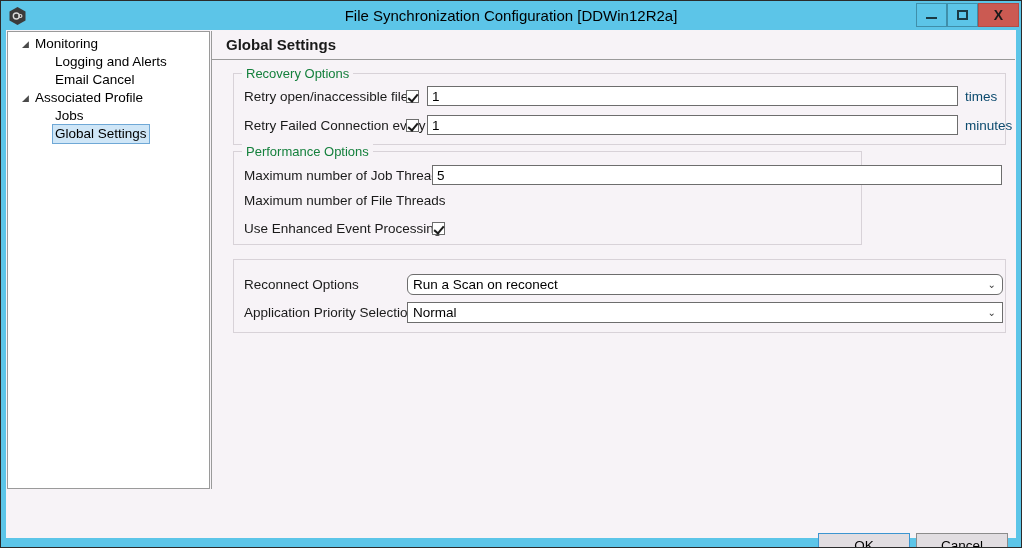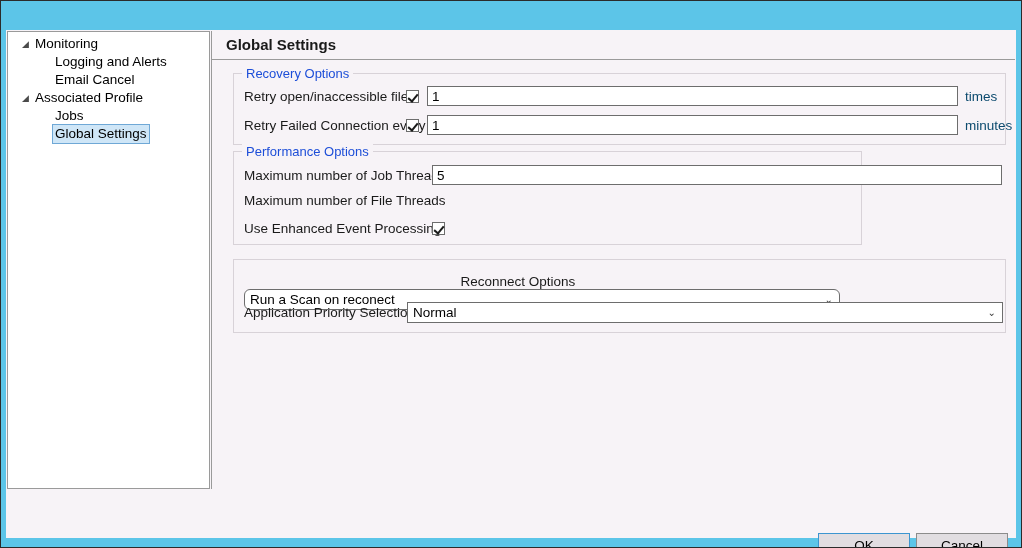--- a/index.html
+++ b/index.html
@@ -154,21 +154,21 @@
     border: 1px solid #d8d2d8;
     background: transparent;
     box-sizing: border-box;
   }
   .group-title {
     position: absolute;
     top: -8px; left: 8px;
     padding: 0 4px;
     background: #f7f3f7;
     font-size: 13px;
-    color: #1d4ed8;
+    color: #15803d;
     white-space: nowrap;
   }
 
   #grp-recovery    { left: 21px; top: 42px;  width: 773px; height: 72px; }
   #grp-performance { left: 21px; top: 120px; width: 629px; height: 94px; }
   #grp-reconnect   { left: 21px; top: 228px; width: 773px; height: 74px; }
 
   
   .row {
     position: absolute;
@@ -266,20 +266,38 @@
     justify-content: center;
   }
   #btn-ok     { left: 812px; border: 1px solid #3c95d0; background: #e1ddE1; }
   #btn-cancel { left: 910px; border: 1px solid #8c8c8c; background: #e1dde1; }
 </style>
 </head>
 <body>
 
 <div id="window">
 
+  <div id="titlebar">
+    <svg id="title-icon" viewBox="0 0 17 18">
+      <polygon points="8.5,0 16.5,4.5 16.5,13.5 8.5,18 0.5,13.5 0.5,4.5" fill="#3b3b3b"></polygon>
+      <circle cx="7.3" cy="9" r="3" fill="none" stroke="#d9d9d9" stroke-width="1.4"></circle>
+      <circle cx="11.4" cy="9" r="1.5" fill="none" stroke="#d9d9d9" stroke-width="1.2"></circle>
+    </svg>
+    <div id="title-text">File Synchronization Configuration [DDWin12R2a]</div>
+
+    <div class="winbtn" id="btn-min">
+      <span class="glyph-min"></span>
+    </div>
+    <div class="winbtn" id="btn-max">
+      <span class="glyph-max"></span>
+    </div>
+    <div class="winbtn" id="btn-close">
+      <span class="glyph-close">X</span>
+    </div>
+  </div>
 
   <div id="client">
 
     <div id="treepanel">
       <div id="tree-root">
           <div class="tree-item depth0"><span class="exp">◢</span><span class="tree-label">Monitoring</span></div>
           <div class="tree-item depth1"><span class="tree-label">Logging and Alerts</span></div>
           <div class="tree-item depth1"><span class="tree-label">Email Cancel</span></div>
           <div class="tree-item depth0"><span class="exp">◢</span><span class="tree-label">Associated Profile</span></div>
           <div class="tree-item depth1"><span class="tree-label">Jobs</span></div>
@@ -321,21 +339,21 @@
         </div>
 
         <div class="row" style="left:10px; top:69px;">
           <span class="fieldlabel" style="width:188px; display:inline-block;">Use Enhanced Event Processing</span>
           <span class="cb checked"></span>
         </div>
       </div>
 
       <div class="groupbox" id="grp-reconnect">
 
-        <div class="row" style="left:10px; top:14px;flex-direction:column;">
+        <div class="row" style="left:10px; top:14px;">
           <span class="fieldlabel" style="width:163px; display:inline-block;">Reconnect Options</span>
           <div class="combo" style="width:596px;border-radius:6px;">
             <span class="ctext">Run a Scan on reconect</span>
             <span class="carrow">⌄</span>
           </div>
         </div>
 
         <div class="row" style="left:10px; top:42px;">
           <span class="fieldlabel" style="width:163px; display:inline-block;">Application Priority Selection</span>
           <div class="combo" style="width:596px;">

